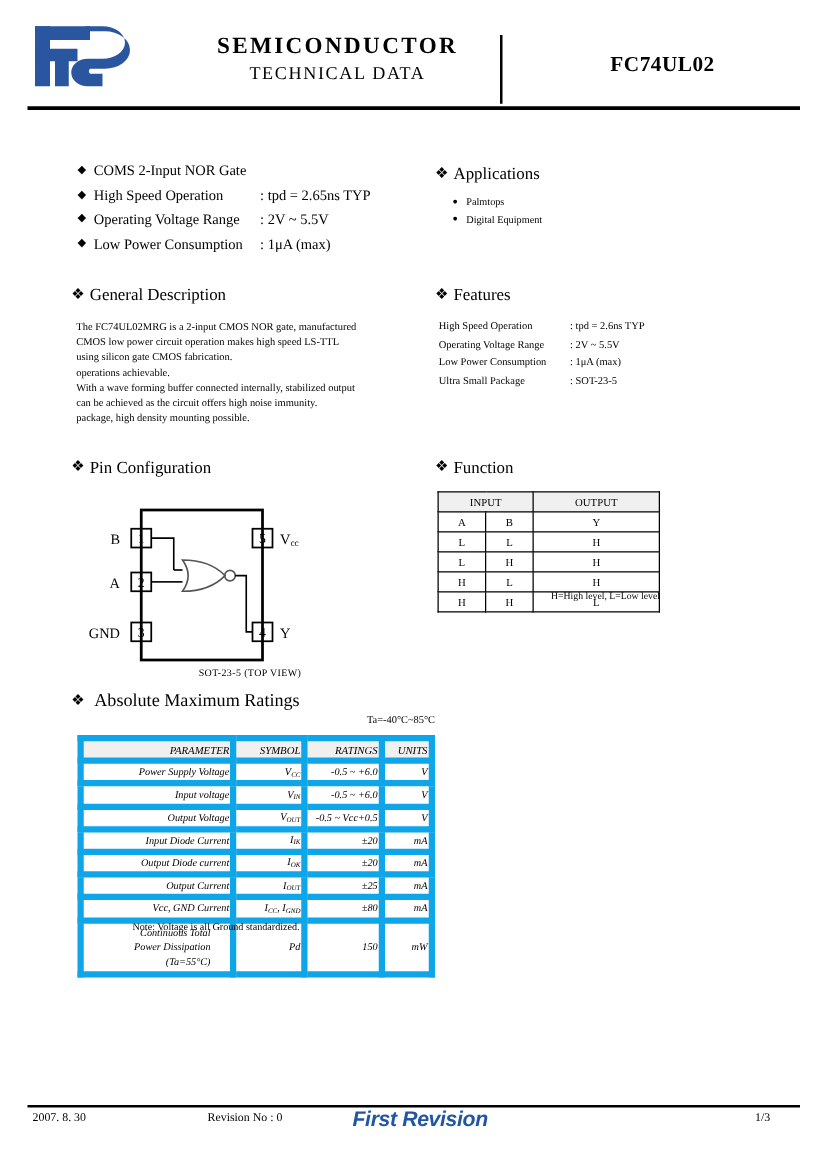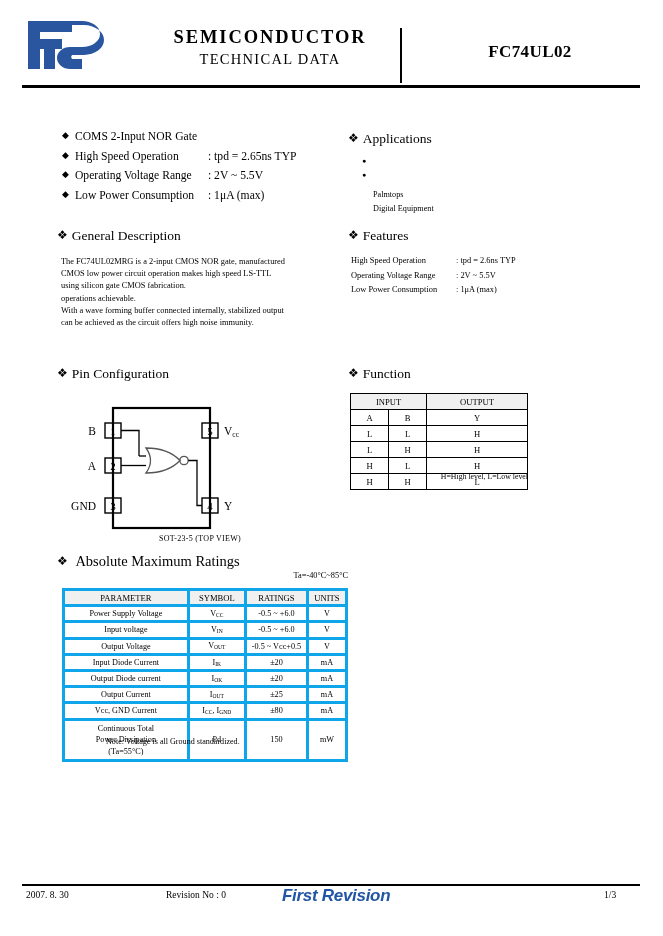--- a/index.html
+++ b/index.html
@@ -112,21 +112,21 @@
   .app-row {
     position: relative;
     height: 14px;
     font-size: 8.2px;
     white-space: nowrap;
   }
   .app-mark {
     position: absolute; left: 0; top: 0;
     font-size: 7px;
   }
-  .app-label { position: absolute; left: 11px; top: 0; margin-top: 33px; }
+  .app-label { position: absolute; left: 11px; top: 0; }
 
   
   #gendesc-head { left: 57px; top: 228px; }
   #gendesc-body {
     position: absolute;
     left: 61px; top: 256px;
     width: 270px;
     font-size: 8.4px;
     line-height: 12.2px;
   }
@@ -199,24 +199,25 @@
     font-size: 8.3px;
   }
   #amr-table {
     position: absolute;
     left: 62px; top: 588px;
     width: 286px;
     border-collapse: collapse;
     font-size: 8.2px;
   }
   #amr-table td {
-    border: 3px solid #0ea5e9;
-    text-align: center;
+    border: 5px solid #0ea5e9;
+    text-align: right;
     height: 13.2px;
     padding: 0 1px;
+    font-style: italic;
   }
   #amr-table thead td { background: #f0f0f0; font-size: 8.6px; }
   #amr-table .col-param { width: 132px; }
   #amr-table .col-sym   { width: 56px; }
   #amr-table .col-rate  { width: 62px; }
   #amr-table .col-unit  { width: 36px; }
   #amr-note {
     position: absolute;
     left: 62px; top: 737px;
     font-size: 8.1px;
@@ -325,37 +326,42 @@
 <div class="sec-head" id="gendesc-head">
   <span class="sec-mark">❖</span><span>General Description</span>
 </div>
 <div id="gendesc-body">
   <div>The FC74UL02MRG is a 2-input CMOS NOR gate, manufactured</div>
   <div>CMOS low power circuit operation makes high speed LS-TTL</div>
   <div>using silicon gate CMOS fabrication.</div>
   <div>operations achievable.</div>
   <div>With a wave forming buffer connected internally, stabilized output</div>
   <div>can be achieved as the circuit offers high noise immunity.</div>
+  <div>package, high density mounting possible.</div>
 </div>
 
 <div class="sec-head" id="features-head">
   <span class="sec-mark">❖</span><span>Features</span>
 </div>
 <div id="features-list">
   <div class="feat-row">
     <span class="feat-label">High Speed Operation</span>
     <span class="feat-value">: tpd = 2.6ns TYP</span>
   </div>
   <div class="feat-row">
     <span class="feat-label">Operating Voltage Range</span>
     <span class="feat-value">: 2V ~ 5.5V</span>
   </div>
   <div class="feat-row">
     <span class="feat-label">Low Power Consumption</span>
     <span class="feat-value">: 1μA (max)</span>
+  </div>
+  <div class="feat-row">
+    <span class="feat-label">Ultra Small Package</span>
+    <span class="feat-value">: SOT-23-5</span>
   </div>
 </div>
 
 <div class="sec-head" id="pinconf-head">
   <span class="sec-mark">❖</span><span>Pin Configuration</span>
 </div>
 
 <div id="pin-diagram">
   <svg width="280" height="150" viewBox="0 0 280 150">
 

